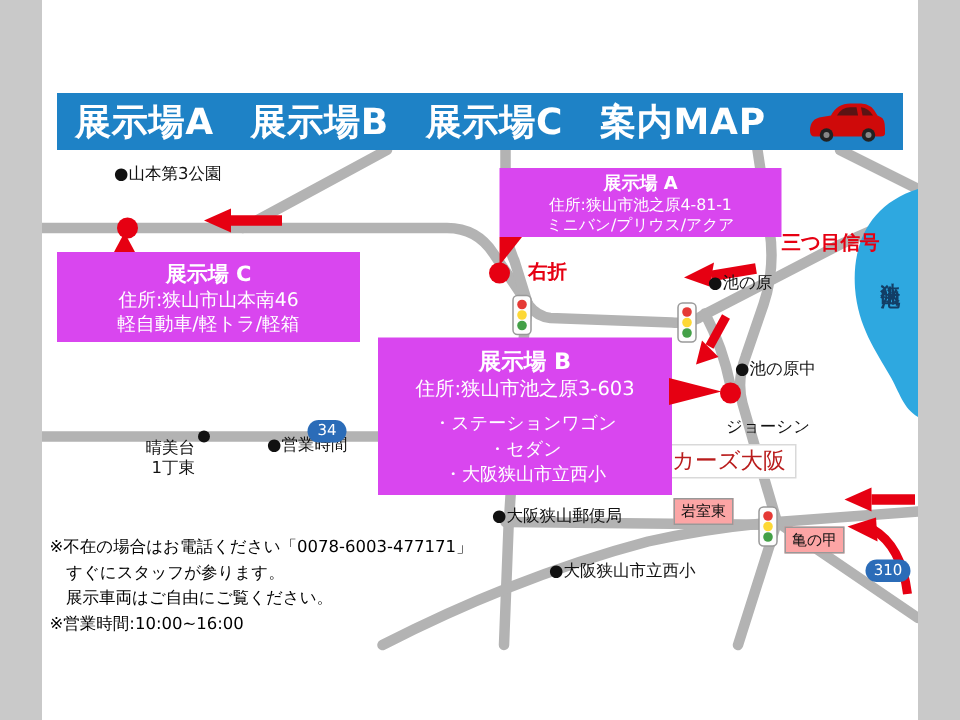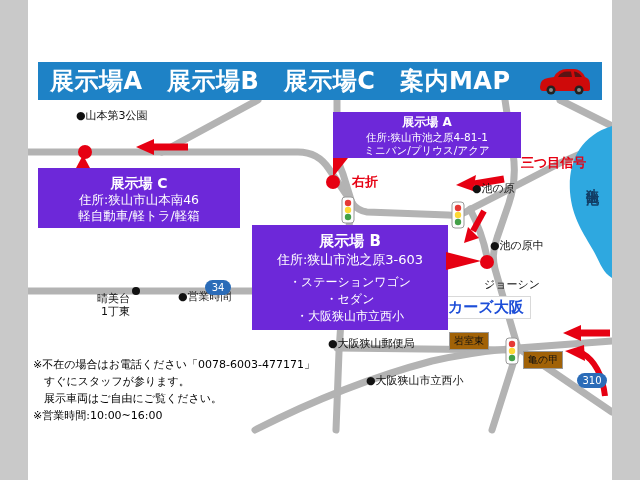--- a/index.html
+++ b/index.html
@@ -7,29 +7,29 @@
   #screen{position:relative;width:640px;height:480px;background:#fff;overflow:hidden}
   .side-gray{position:absolute;top:0;width:28px;height:480px;background:#c9c9c9;z-index:9}
   .side-gray.left{left:0}
   .side-gray.right{right:0}
   #map-svg{position:absolute;left:0;top:0;z-index:1}
   .header{position:absolute;left:38px;top:62px;width:564px;height:38px;background:#1e82c6;z-index:6;display:flex;align-items:center;padding:0 10px 0 12px;box-sizing:border-box}
   .header-title{color:#fff;font-weight:bold;font-size:24px;letter-spacing:.5px;white-space:nowrap}
   .header-car{margin-left:auto;display:flex;align-items:center}
   .label{position:absolute;z-index:3;font-size:11px;color:#111;white-space:nowrap;line-height:1.15}
   .red-note{color:#e60012;font-weight:bold;font-size:13px}
-  .callout{position:absolute;z-index:4;background:#6d28d9;color:#fff;text-align:center;box-sizing:border-box;line-height:1.3}
+  .callout{position:absolute;z-index:4;background:#d946ef;color:#fff;text-align:center;box-sizing:border-box;line-height:1.3}
   .callout .c-title{font-weight:bold}
   .ptr{position:absolute;width:0;height:0}
   .dot{position:absolute;border-radius:50%;z-index:2}
   .dot-red{width:14px;height:14px;background:#e60012}
   .dot-black{width:8px;height:8px;background:#111}
-  .map-box{position:absolute;z-index:3;background:#a16207;border:1px solid #999;font-size:10px;color:#111;padding:1px 4px;white-space:nowrap}
+  .map-box{position:absolute;z-index:3;background:#fca5a5;border:1px solid #999;font-size:10px;color:#111;padding:1px 4px;white-space:nowrap}
   .shield{position:absolute;z-index:3;background:#2b6cb8;color:#fff;font-weight:normal;font-size:10px;border-radius:9px;display:flex;align-items:center;justify-content:center}
-  .cars-osaka{position:absolute;z-index:3;left:441px;top:296px;background:#fff;border:1px solid #d9d9d9;color:#1d4ed8;font-weight:bold;font-size:15px;padding:1px 6px;white-space:nowrap}
+  .cars-osaka{position:absolute;z-index:3;left:441px;top:296px;background:#fff;border:1px solid #d9d9d9;color:#b91c1c;font-weight:normal;font-size:15px;padding:1px 6px;white-space:nowrap}
   .v-label{writing-mode:vertical-rl;letter-spacing:2px;font-weight:bold;font-size:13px;color:#123e66}
   .footer{position:absolute;left:33px;top:356px;z-index:3;font-size:11px;color:#000;line-height:1.55;white-space:nowrap}
   .callout-c{left:38px;top:168px;width:202px;height:60px;padding:6px 4px;font-size:12.5px}
   .callout-c .c-title{font-size:14px}
   .callout-a{left:333px;top:112px;width:188px;height:46px;padding:3px 2px;font-size:10.5px}
   .callout-a .c-title{font-size:12px}
   .callout-b{left:252px;top:225px;width:196px;height:105px;padding:7px 4px;font-size:12px}
   .callout-b .c-title{font-size:15px}
   .callout-b .c-addr{font-size:13px}
   .callout-b .c-veh{margin-top:6px;line-height:1.4}

